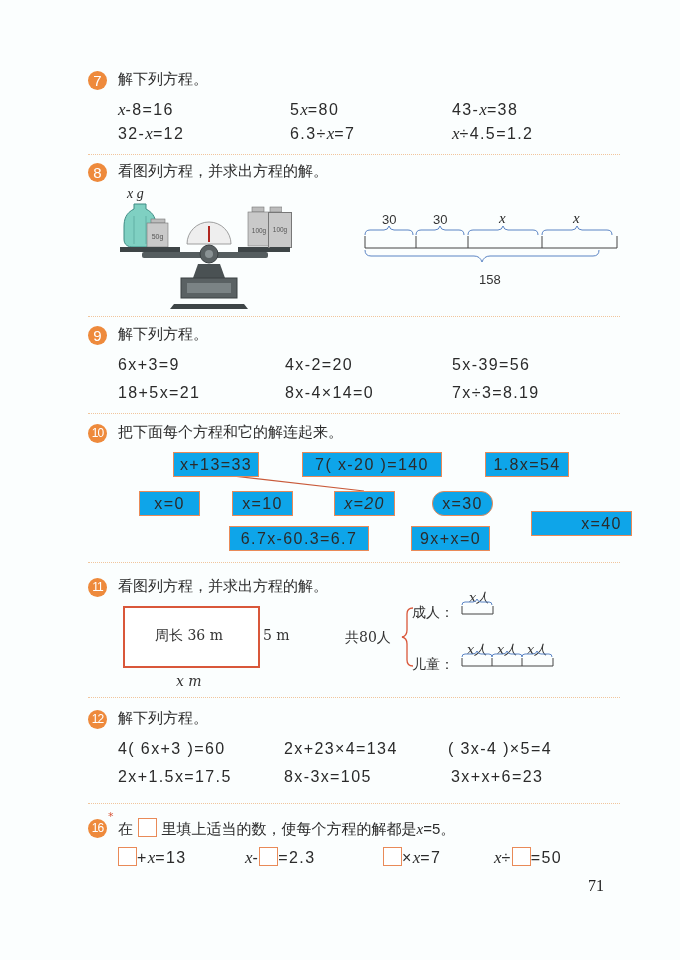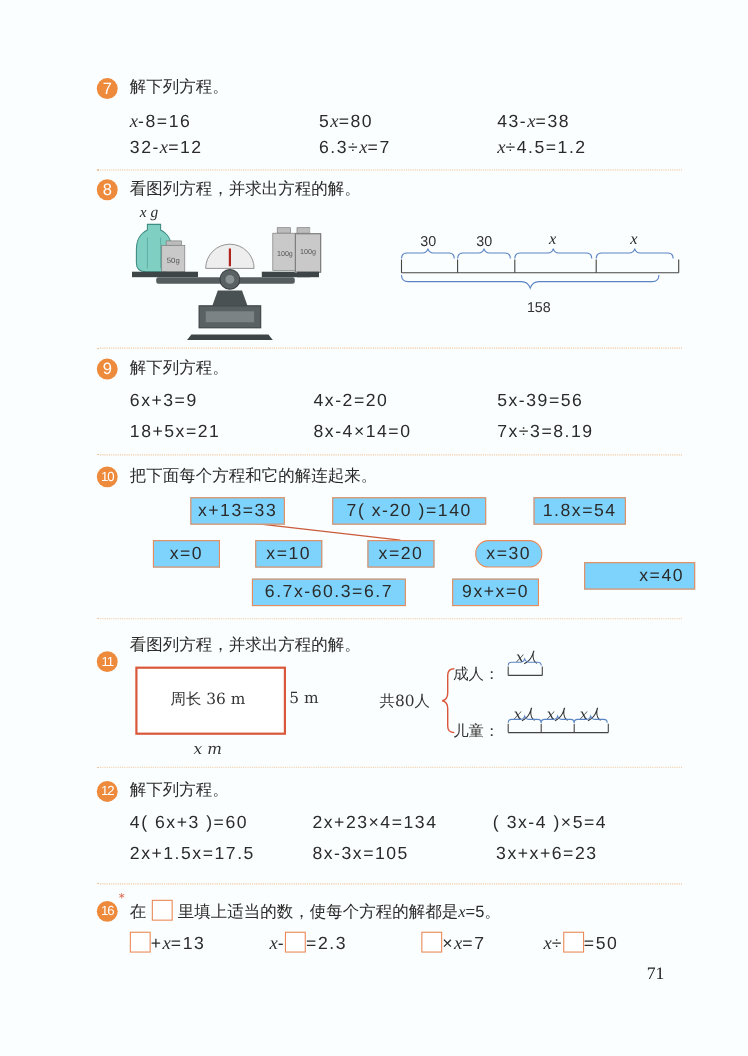--- a/index.html
+++ b/index.html
@@ -12,21 +12,21 @@
     position: absolute; width: 19px; height: 19px; border-radius: 50%;
     background: #ee8a3c; color: #fff; font-family: "Liberation Sans", sans-serif;
     font-size: 15px; line-height: 19px; text-align: center; font-weight: normal;
   }
   .badge.two { font-size: 12px; letter-spacing: -1px; }
   .qtitle { position: absolute; font-family: "DejaVu Serif", serif; font-size: 15px; color: #2b2b2b; }
   .eq { position: absolute; font-family: "Liberation Sans", sans-serif; font-size: 16px; letter-spacing: 1.4px; color: #2b2b2b; white-space: nowrap; }
   .eq i, .it { font-family: "Liberation Serif", serif; font-style: italic; font-size: 17px; letter-spacing: 0; }
   .sep { position: absolute; left: 88px; width: 532px; border-top: 1.5px dotted #f1c59c; height: 0; }
   .box {
-    position: absolute; border: 1.5px solid #e98a58; background: #7dd3fc; height: 23px;
+    position: absolute; border: 1.5px solid #e98a58; background: #0ea5e9; height: 23px;
     font-family: "Liberation Sans", sans-serif; font-size: 16px; letter-spacing: 1.4px;
     line-height: 23px; text-align: center; white-space: nowrap; color: #2b2b2b;
   }
   .fill { display: inline-block; width: 17px; height: 17px; border: 1.5px solid #e98a58; vertical-align: -3px; background: #fff; }
   .pageno { position: absolute; left: 588px; top: 877px; font-family: "Liberation Serif", serif; font-size: 16px; color: #222; }
   .label-sm { position: absolute; font-family: "Liberation Sans", sans-serif; font-size: 13px; color: #333; }
   .serif-sm { position: absolute; font-family: "DejaVu Serif", serif; font-size: 14px; color: #333; white-space: nowrap; }
 </style>
 </head>
 <body>
@@ -130,30 +130,30 @@
 <svg class="abs" width="680" height="140" style="left:0;top:415px;">
   <line x1="215" y1="59" x2="364" y2="76" stroke="#c95a3a" stroke-width="1.2"></line>
 </svg>
 
 <div class="box" style="left:173px;top:452px;width:84px;">x+13=33</div>
 <div class="box" style="left:302px;top:452px;width:138px;">7( x-20 )=140</div>
 <div class="box" style="left:485px;top:452px;width:82px;">1.8x=54</div>
 
 <div class="box" style="left:139px;top:491px;width:59px;">x=0</div>
 <div class="box" style="left:232px;top:491px;width:59px;">x=10</div>
-<div class="box" style="left:334px;top:491px;width:59px;">x=20</div>
+<div class="box" style="left:334px;top:491px;width:59px;font-style:italic;">x=20</div>
 <div class="box" style="left:432px;top:491px;width:59px;border-radius:12px;">x=30</div>
 <div class="box" style="left:531px;top:511px;width:59px;padding-left:40px;">x=40</div>
 
 <div class="box" style="left:229px;top:526px;width:138px;">6.7x-60.3=6.7</div>
 <div class="box" style="left:411px;top:526px;width:77px;">9x+x=0</div>
 
 <div class="sep" style="top:562px;"></div>
 
-<div class="badge two" style="left:88px;top:592px;">11</div>
+<div class="badge two" style="left:88px;top:578px;">11</div>
 <div class="qtitle" style="left:118px;top:577px;">看图列方程，并求出方程的解。</div>
 
 <div class="abs" style="left:123px;top:606px;width:133px;height:58px;border:2px solid #d9573a;background:#fff;"></div>
 <span class="serif-sm" style="left:155px;top:627px;">周长 36 m</span>
 <span class="serif-sm" style="left:263px;top:627px;">5 m</span>
 <span class="serif-sm" style="left:176px;top:673px;font-style:italic;">x m</span>
 
 <span class="serif-sm" style="left:345px;top:629px;">共80人</span>
 <svg class="abs" width="30" height="70" style="left:395px;top:604px;">
   <path d="M18 4 q-6 0 -6 6 v16 q0 6 -5 7 q5 1 5 7 v16 q0 6 6 6" stroke="#d9573a" stroke-width="1.3" fill="none"></path>

